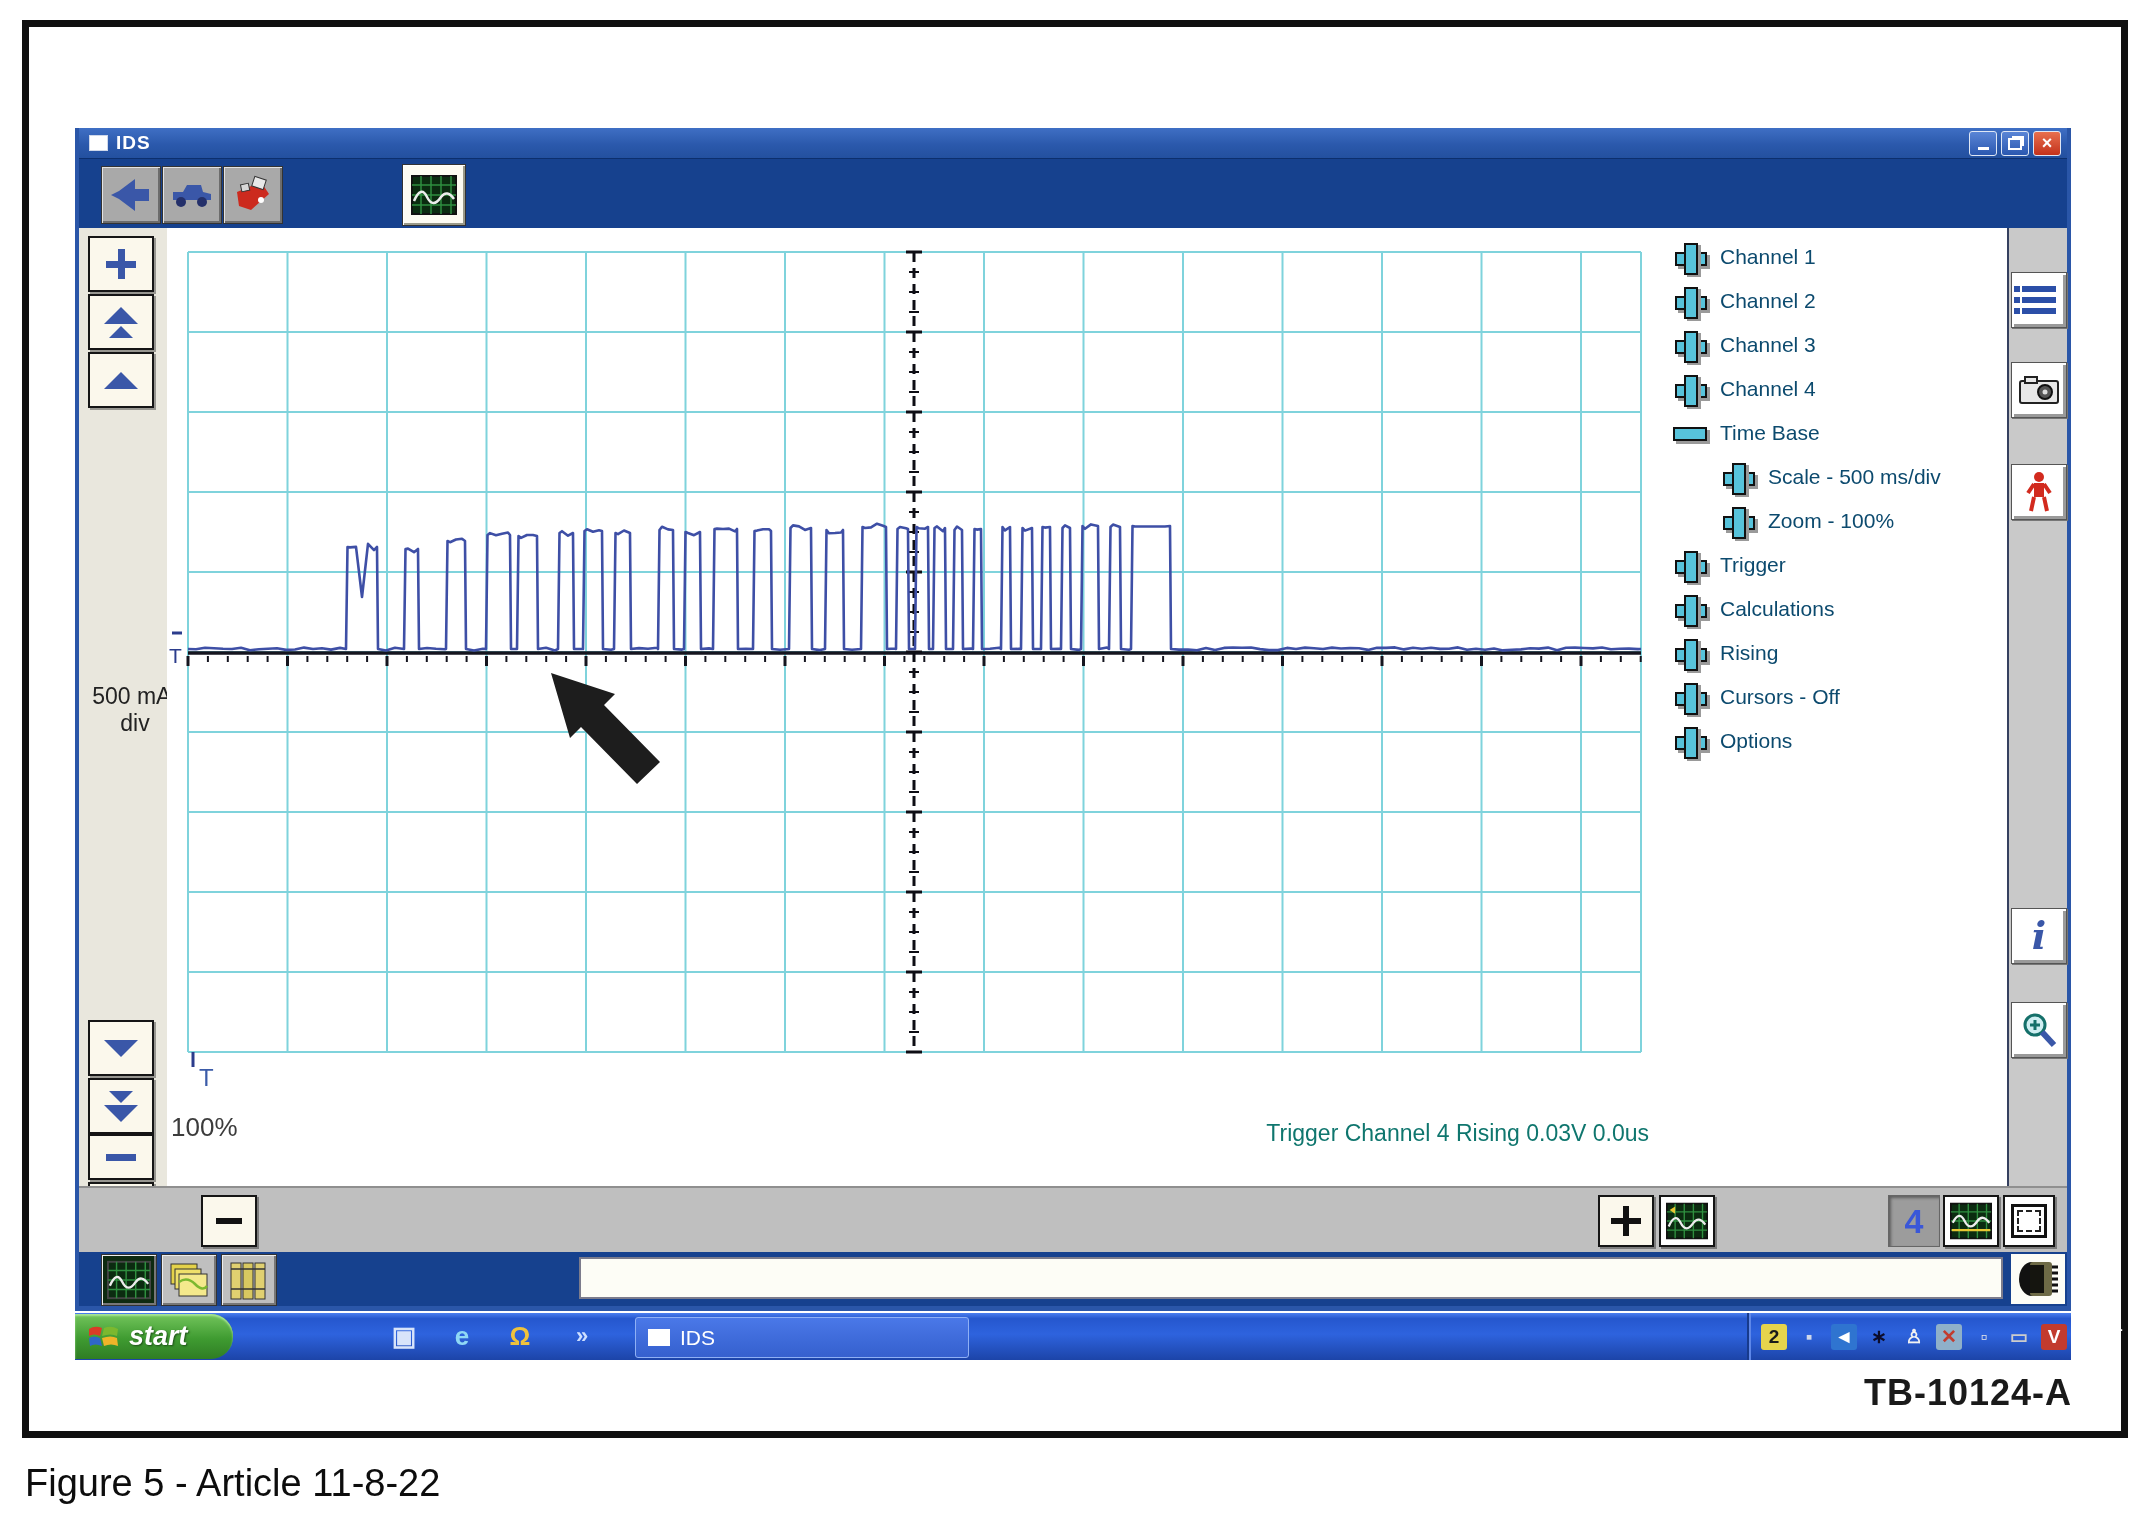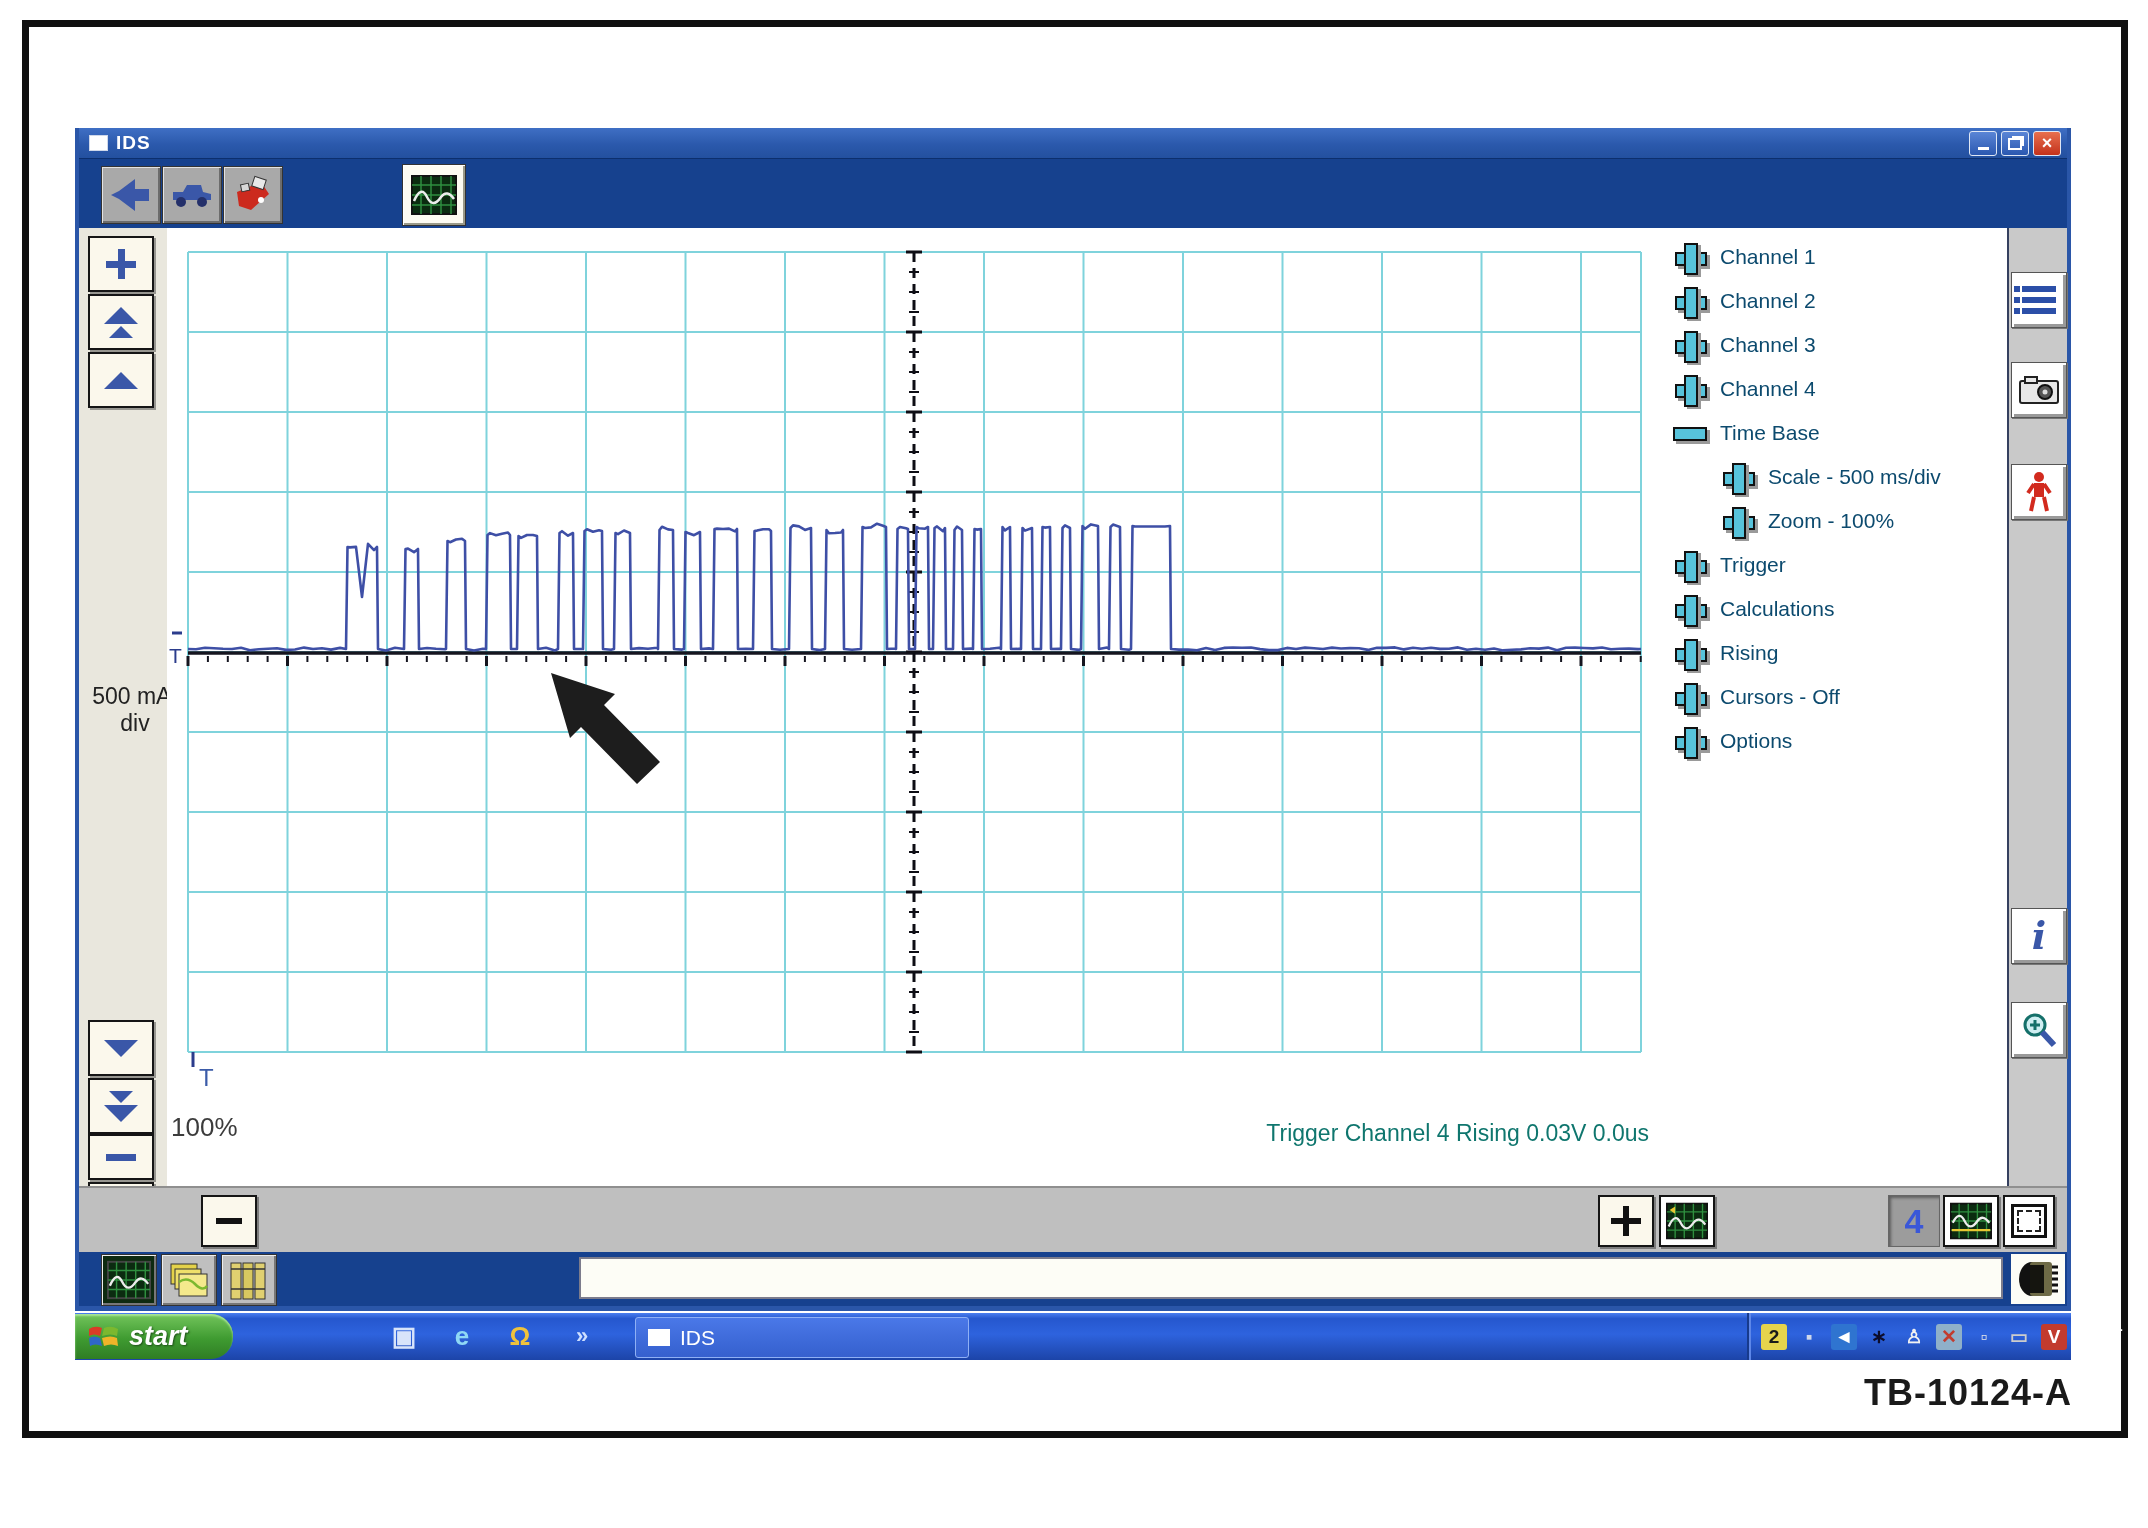--- a/index.html
+++ b/index.html
@@ -604,13 +604,14 @@
           <span class="tray-ic" style="background: rgb(143, 176, 201); color: rgb(194, 59, 46);">✕</span>
           <span class="tray-ic" style="background: transparent; color: rgb(232, 232, 232);">▫</span>
           <span class="tray-ic" style="background: transparent; color: rgb(204, 204, 204);">▭</span>
           <span class="tray-ic" style="background: rgb(194, 59, 46); color: rgb(255, 255, 255);">V</span>
         </div>
       <span class="traytime">2:11 PM</span>
     </div>
   </div>
 
   <div class="tbcode">TB-10124-A</div>
+  <div class="caption">Figure 5 - Article 11-8-22</div>
 </div>
 
 </body></html>

